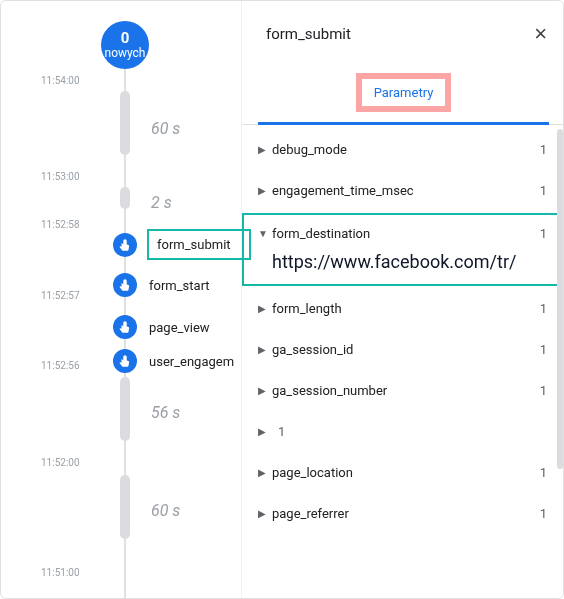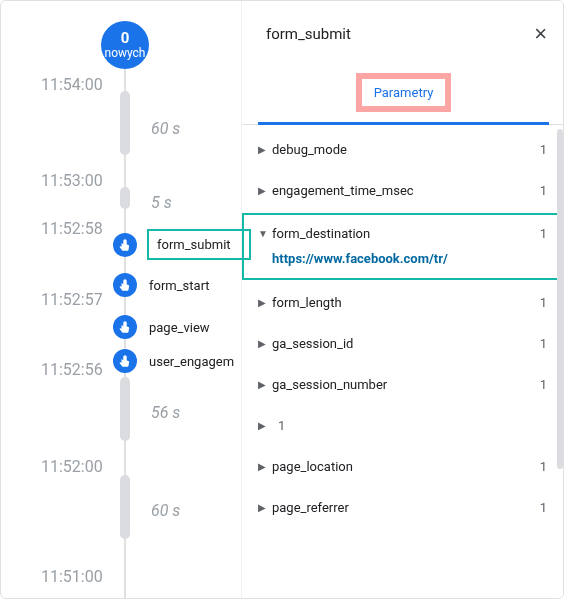--- a/index.html
+++ b/index.html
@@ -45,21 +45,21 @@
     left: 123px; top: 60px;
     width: 2px;
     height: 540px;
     background: #e0e0e0;
     z-index: 1;
   }
   .timestamp {
     position: absolute;
     left: 40px;
     color: #9aa0a6;
-    font-size: 16px;
+    font-size: 10px;
   }
   .gap-label {
     position: absolute;
     left: 150px;
     color: #9aa0a6;
     font-style: italic;
     font-size: 16px;
   }
   .gap-blob {
     position: absolute;
@@ -161,23 +161,22 @@
   .prow .arrow {
     width: 14px;
     font-size: 10px;
     color: #5f6368;
     flex-shrink: 0;
   }
   .prow .key { flex: 1; }
   .prow .cnt { color: #5f6368; padding-left: 6px; }
   .exp-val {
     padding: 0 18px 14px 30px;
-    font-size: 13px;
-    color: #0369a1;
-    font-weight: bold;
+    font-size: 18px;
+    color: #0f172a;
   }
   
   .hl-group {
     border: 2px solid #14b8a6;
     margin: 2px 0;
   }
   .hl-group .prow { padding: 11px 16px 6px 14px; }
   .hl-group .exp-val { padding: 4px 16px 12px 28px; }
 
   .scrollbar-fake {
@@ -205,21 +204,21 @@
   <div class="timestamp" style="top:218px">11:52:58</div>
   <div class="timestamp" style="top:289px">11:52:57</div>
   <div class="timestamp" style="top:359px">11:52:56</div>
   <div class="timestamp" style="top:456px">11:52:00</div>
   <div class="timestamp" style="top:566px">11:51:00</div>
 
   <div class="gap-blob" style="top:90px;height:64px"></div>
   <div class="gap-label" style="top:118px">60 s</div>
 
   <div class="gap-blob" style="top:186px;height:22px"></div>
-  <div class="gap-label" style="top:192px">5 s</div>
+  <div class="gap-label" style="top:192px">2 s</div>
 
   <div class="gap-blob" style="top:376px;height:64px"></div>
   <div class="gap-label" style="top:402px">56 s</div>
 
   <div class="gap-blob" style="top:474px;height:64px"></div>
   <div class="gap-label" style="top:500px">60 s</div>
 
   <div class="evt selected" style="top:228px">
     <span class="dot">
       <svg viewBox="0 0 24 24">

